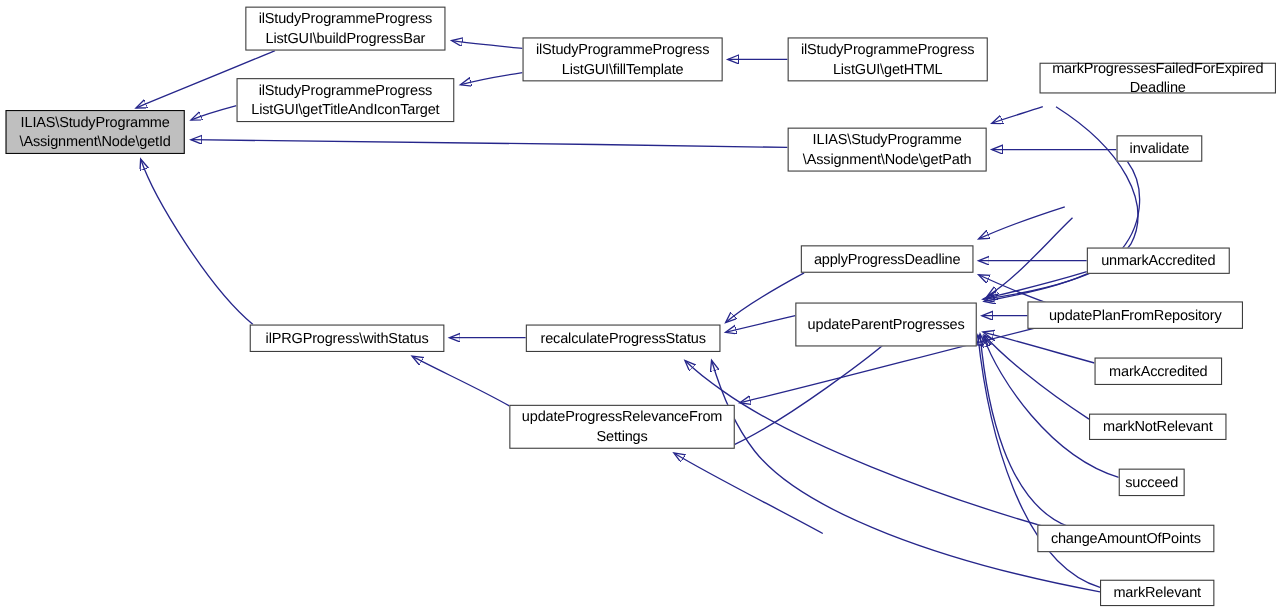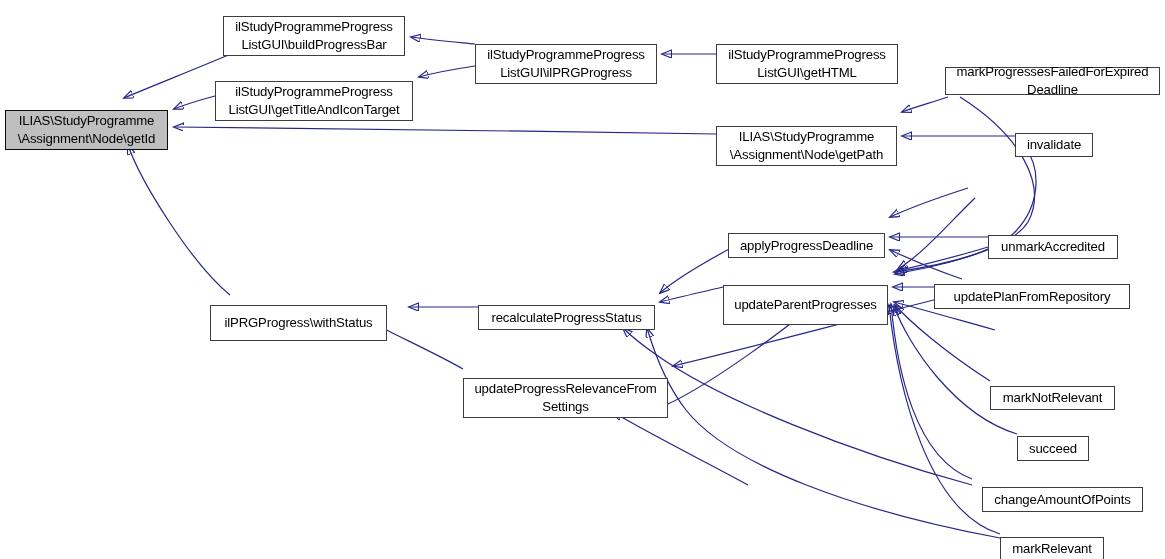--- a/index.html
+++ b/index.html
@@ -8,21 +8,21 @@
     font-family:"Liberation Sans", sans-serif;overflow:hidden;
   }
   #canvas{position:absolute;left:0;top:0;width:1165px;height:559px;}
   svg.edges{position:absolute;left:0;top:0;width:1165px;height:559px;}
   svg.edges path{fill:none;stroke:#26268b;stroke-width:1.2px;}
   .node{
     position:absolute;box-sizing:border-box;background:#ffffff;
     border:1.4px solid #3d3d3d;color:#000;
     display:flex;flex-direction:column;justify-content:center;align-items:center;
     font-size:13.2px;line-height:18px;text-align:center;white-space:nowrap;
-    letter-spacing:-0.15px;cursor:pointer;z-index:2;margin-top:10px;
+    letter-spacing:-0.15px;cursor:pointer;z-index:2;
   }
   .node.hl{background:#bfbfbf;border:1.7px solid #0a0a0a;}
   .node span{display:block;}
 </style>
 </head>
 <body>
 
 <div id="canvas">
 
   <svg class="edges" viewBox="0 0 1165 559">
@@ -71,21 +71,21 @@
   <div class="node" style="left:223px;top:6px;width:182px;height:40px">
     <span>ilStudyProgrammeProgress</span>
     <span>ListGUI\buildProgressBar</span>
   </div>
   <div class="node" style="left:215px;top:71px;width:198px;height:40px">
     <span>ilStudyProgrammeProgress</span>
     <span>ListGUI\getTitleAndIconTarget</span>
   </div>
   <div class="node" style="left:475px;top:34px;width:182px;height:40px">
     <span>ilStudyProgrammeProgress</span>
-    <span>ListGUI\ilPRGProgress</span>
+    <span>ListGUI\fillTemplate</span>
   </div>
   <div class="node" style="left:716px;top:34px;width:182px;height:40px">
     <span>ilStudyProgrammeProgress</span>
     <span>ListGUI\getHTML</span>
   </div>
   <div class="node" style="left:716px;top:116px;width:181px;height:40px">
     <span>ILIAS\StudyProgramme</span>
     <span>\Assignment\Node\getPath</span>
   </div>
   <div class="node" style="left:945px;top:57px;width:215px;height:28px">
@@ -100,36 +100,39 @@
   </div>
   <div class="node" style="left:728px;top:223px;width:157px;height:25px">
     <span>applyProgressDeadline</span>
   </div>
   <div class="node" style="left:723px;top:275px;width:165px;height:40px">
     <span>updateParentProgresses</span>
   </div>
   <div class="node" style="left:934px;top:274px;width:196px;height:25px">
     <span>updatePlanFromRepository</span>
   </div>
-  <div class="node" style="left:210px;top:295px;width:177px;height:36px">
+  <div class="node" style="left:995px;top:325px;width:116px;height:25px">
+    <span>markAccredited</span>
+  </div>
+  <div class="node" style="left:227px;top:295px;width:177px;height:25px">
     <span>ilPRGProgress\withStatus</span>
   </div>
   <div class="node" style="left:478px;top:295px;width:177px;height:25px">
     <span>recalculateProgressStatus</span>
   </div>
   <div class="node" style="left:990px;top:376px;width:125px;height:24px">
     <span>markNotRelevant</span>
   </div>
   <div class="node" style="left:463px;top:368px;width:205px;height:40px">
     <span>updateProgressRelevanceFrom</span>
     <span>Settings</span>
   </div>
-  <div class="node" style="left:1017px;top:426px;width:72px;height:25px">
+  <div class="node" style="left:1017px;top:426px;width:60px;height:25px">
     <span>succeed</span>
   </div>
-  <div class="node" style="left:982px;top:477px;width:161px;height:25px">
+  <div class="node" style="left:943px;top:477px;width:161px;height:25px">
     <span>changeAmountOfPoints</span>
   </div>
   <div class="node" style="left:1000px;top:527px;width:104px;height:24px">
     <span>markRelevant</span>
   </div>
 
 </div>
 
 </body></html>

